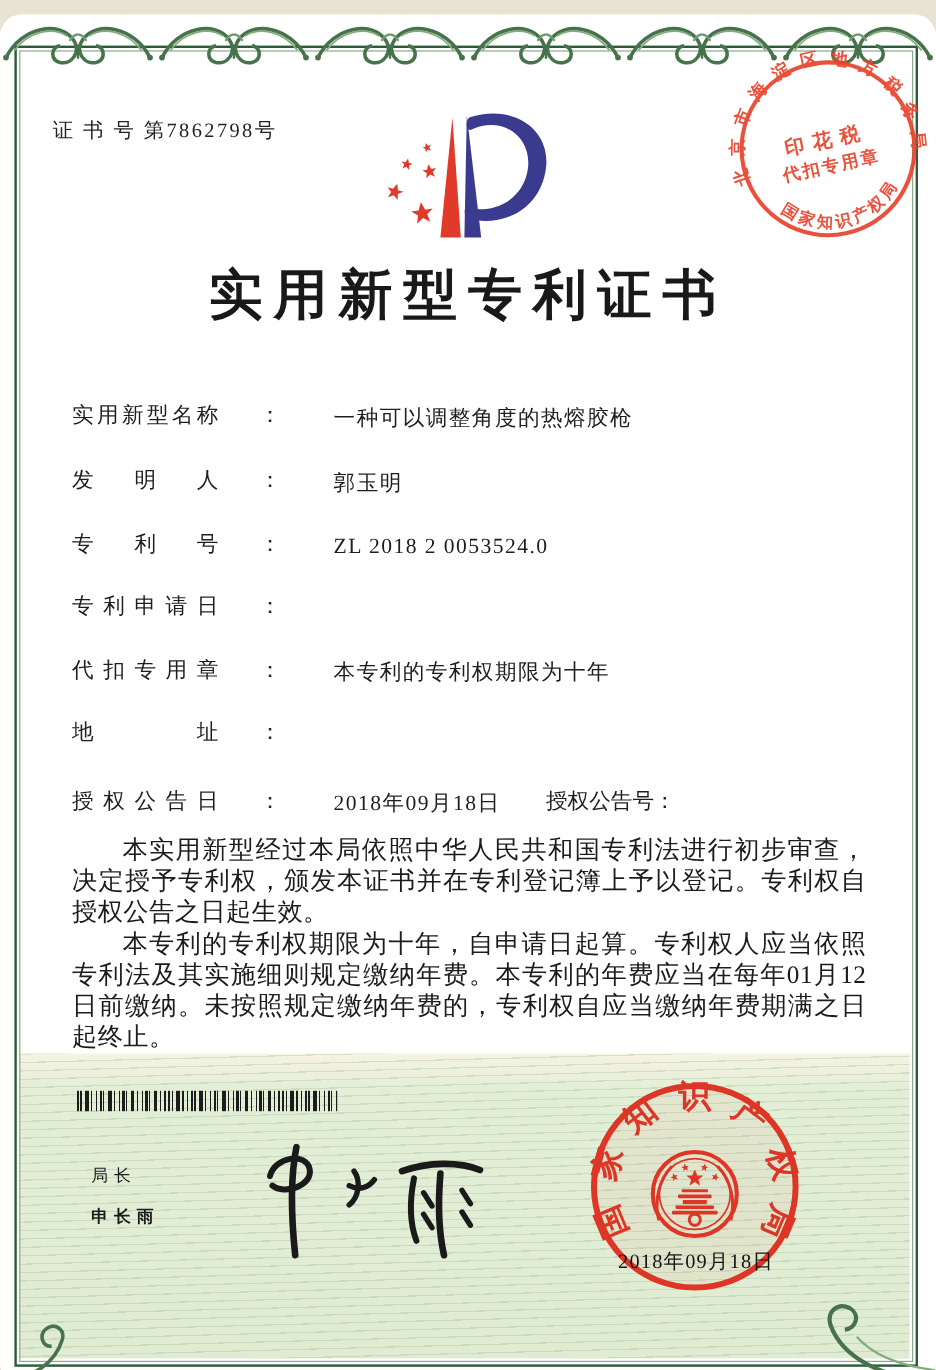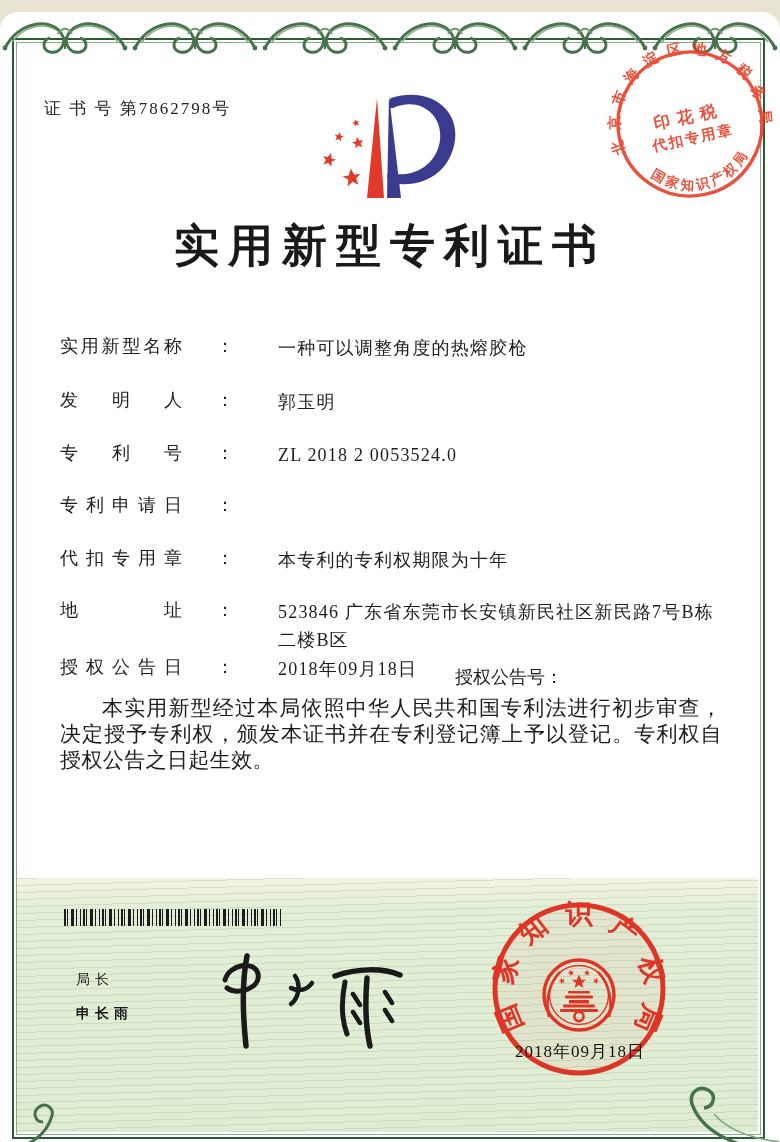--- a/index.html
+++ b/index.html
@@ -37,21 +37,21 @@
   .fields { position:absolute; left:60px; top:0; width:662px; z-index:5; }
   .frow { position:absolute; left:0; display:flex; align-items:flex-start;
     font-size:18px; color:#1e1e1e;gap:34px; }
   .flabel {
     display:inline-block; width:122px; text-align:justify; text-align-last:justify;
     flex:0 0 122px; letter-spacing:0;
   }
   .fcolon { flex:0 0 auto; margin-right:10px; }
   .fvalue { letter-spacing:1.2px; line-height:28px; }
   .fvalue.addr { max-width:505px; }
-  .pair2 { position:absolute; left:395px; top:10px; display:flex; }
+  .pair2 { position:absolute; left:395px; top:0; display:flex; }
   .paras {
     position:absolute; left:60px; top:683px; width:662px; z-index:5;
     font-size:21px; line-height:26px; color:#1c1c1c; text-align:justify;
     letter-spacing:0.4px;
   }
   .paras p { margin:0; text-indent:2em; }
   .barcode {
     position:absolute; left:64px; top:897px; width:217px; height:17px; z-index:5;
     background:repeating-linear-gradient(90deg,
       #1c1c1c 0 2px, rgba(0,0,0,0) 2px 3px,
@@ -157,35 +157,35 @@
         <span class="fcolon">：</span>
     </div>
     <div class="frow" style="top:534px">
       <span class="flabel">代扣专用章</span>
         <span class="fcolon">：</span>
         <span class="fvalue">本专利的专利权期限为十年</span>
     </div>
     <div class="frow" style="top:586px">
       <span class="flabel">地址</span>
         <span class="fcolon">：</span>
-        <span class="fvalue addr">523846 广东省东莞市长安镇新民社区新民路7号B栋二楼B区</span>
     </div>
     <div class="frow" style="top:643px; width:662px">
       <span class="flabel">授权公告日</span>
         <span class="fcolon">：</span>
         <span class="fvalue">2018年09月18日</span>
       <span class="pair2">
         <span>授权公告号</span>
           <span class="fcolon">：</span>
       </span>
     </div>
   </div>
 
   <div class="paras">
     <p>本实用新型经过本局依照中华人民共和国专利法进行初步审查，决定授予专利权，颁发本证书并在专利登记簿上予以登记。专利权自授权公告之日起生效。</p>
+    <p>本专利的专利权期限为十年，自申请日起算。专利权人应当依照专利法及其实施细则规定缴纳年费。本专利的年费应当在每年01月12日前缴纳。未按照规定缴纳年费的，专利权自应当缴纳年费期满之日起终止。</p>
   </div>
 
   <div class="barcode"></div>
 
   <div class="officer">
     <div>局长</div>
     <div class="name">申长雨</div>
   </div>
 
   <svg class="signature" width="220" height="118" viewBox="0 0 220 118" fill="none" stroke="#1a1a1a" stroke-linecap="round" stroke-linejoin="round">

